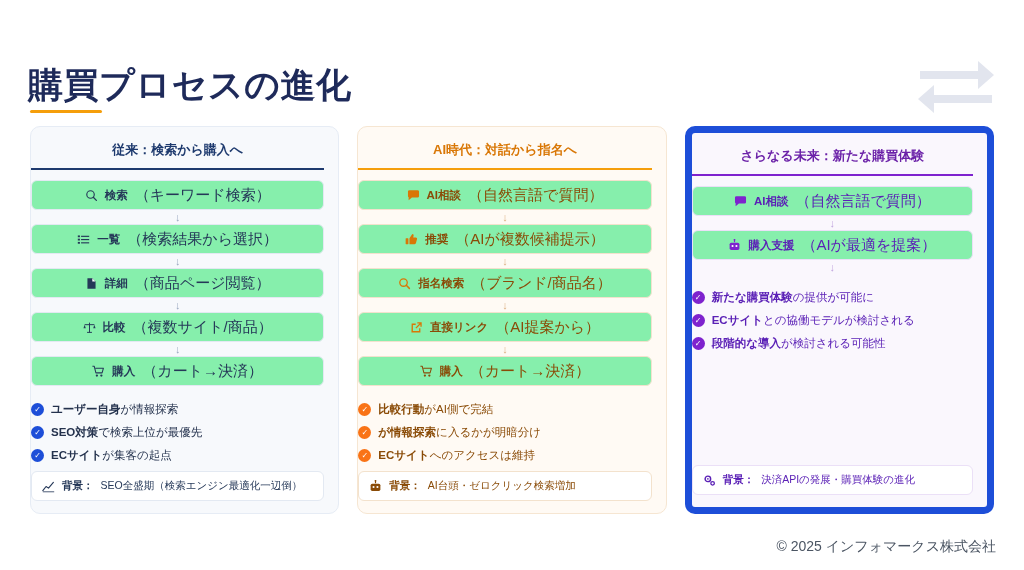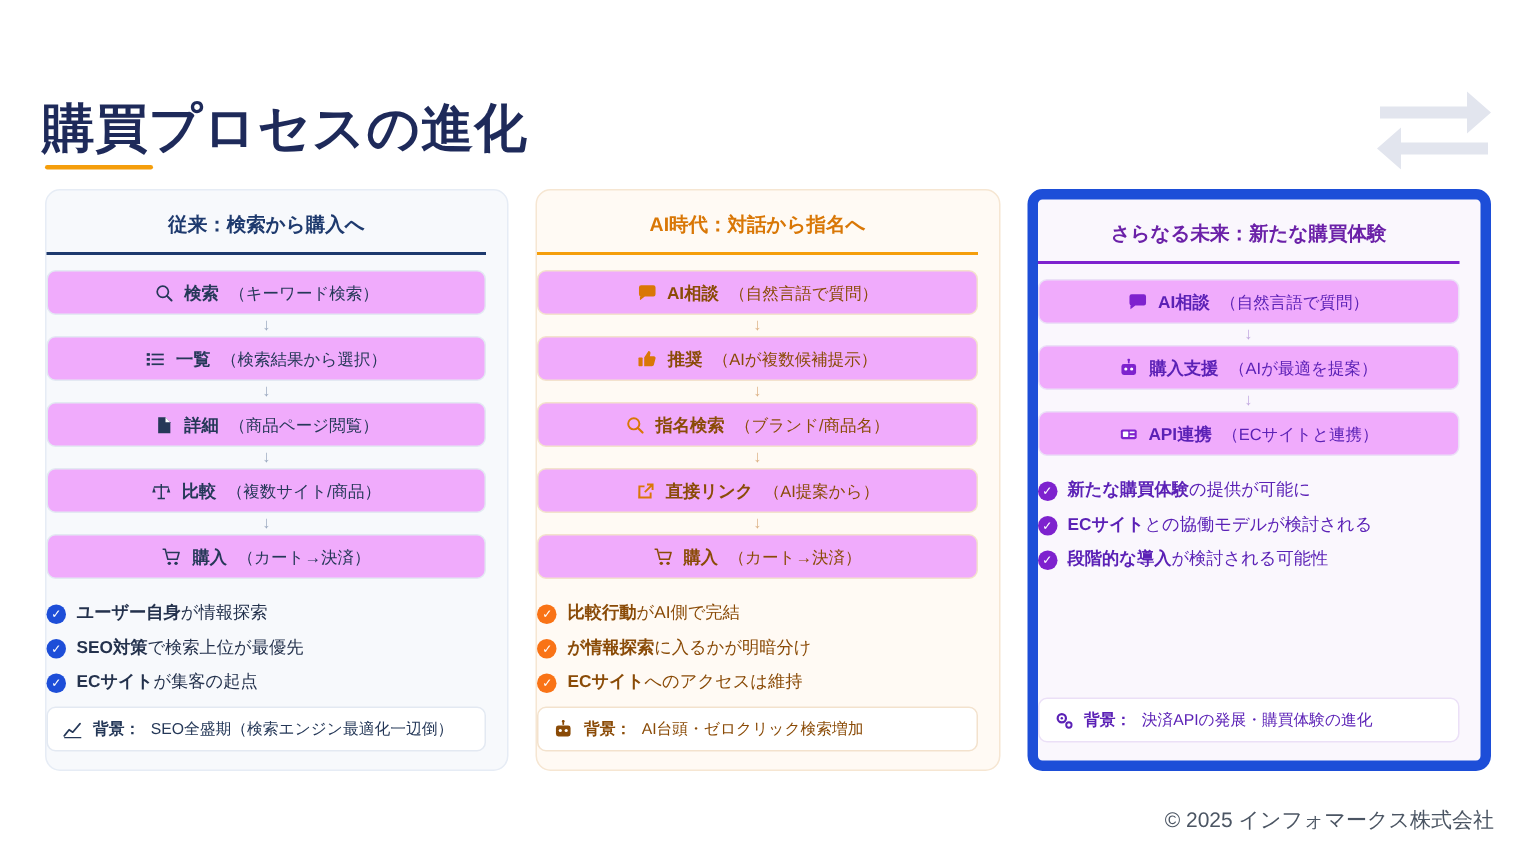--- a/index.html
+++ b/index.html
@@ -74,35 +74,35 @@
     padding-bottom: 9px;
     margin-bottom: 10px;
   }
   .col-1 .col-head { color: #1e3a6e; border-bottom: 2px solid #1e3a6e; }
   .col-2 .col-head { color: #d97706; border-bottom: 2px solid #f59e0b; }
   .col-3 .col-head { color: #6b21a8; border-bottom: 2px solid #7e22ce; }
 
   
   .steps { }
   .step {
-    background: #f0abfc;
+    background: #86efac;
     border-radius: 6px;
     height: 28px;
     display: flex;
     align-items: center;
     justify-content: center;
     gap: 7px;
     font-size: 11.5px;
   }
   .col-1 .step { border: 1px solid #e3e9f2; color: #253858; }
   .col-2 .step { border: 1px solid #f3e2cd; color: #8a4b07; }
   .col-3 .step { border: 1px solid #ebe0f7; color: #5b21b6; }
   .step .s-icon { display: inline-flex; align-items: center; }
   .step .s-label { font-weight: bold; }
-  .step .s-sub { font-weight: normal; font-size: 11px; }
+  .step .s-sub { font-weight: normal; font-size: 15px; }
 
   .arrow {
     text-align: center;
     height: 14px;
     line-height: 14px;
     font-size: 11px;
   }
   .col-1 .arrow { color: #9aa8bf; }
   .col-2 .arrow { color: #dcb083; }
   .col-3 .arrow { color: #c0a6df; }
@@ -396,32 +396,20 @@
               <circle cx="10.4" cy="8.6" r="1.3" fill="#fff"></circle>
               <rect x="7.3" y="1" width="1.4" height="3" fill="#7e22ce"></rect>
               <circle cx="8" cy="1" r="1.1" fill="#7e22ce"></circle>
             </svg>
         </span>
         <span class="s-label">購入支援</span>
         <span class="s-sub">（AIが最適を提案）</span>
       </div>
       <div class="arrow">↓</div>
 
-      <div class="step">
-        <span class="s-icon">
-          <svg width="13" height="13" viewBox="0 0 16 16">
-              <rect x="1.5" y="4" width="13" height="8" rx="1.5" fill="#7e22ce"></rect>
-              <rect x="3.2" y="5.8" width="4.4" height="4.4" rx="0.6" fill="#fff"></rect>
-              <rect x="8.8" y="5.8" width="4" height="1.3" fill="#fff"></rect>
-              <rect x="8.8" y="8.9" width="4" height="1.3" fill="#fff"></rect>
-            </svg>
-        </span>
-        <span class="s-label">API連携</span>
-        <span class="s-sub">（ECサイトと連携）</span>
-      </div>
     </div>
 
     <div class="bullets">
       <div class="bullet">
         <span class="b-dot">✓</span>
         <span><span class="b-strong">新たな購買体験</span><span>の提供が可能に</span></span>
       </div>
       <div class="bullet">
         <span class="b-dot">✓</span>
         <span><span class="b-strong">ECサイト</span><span>との協働モデルが検討される</span></span>

